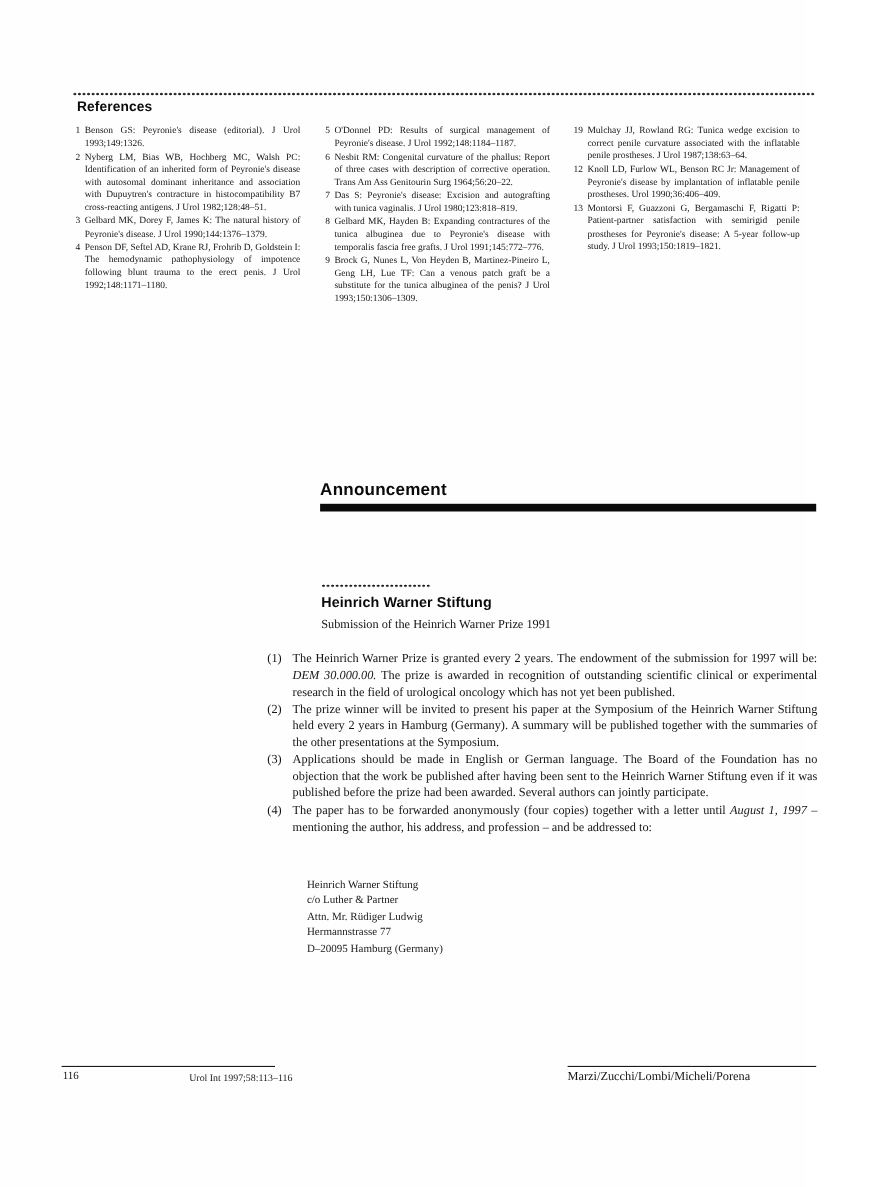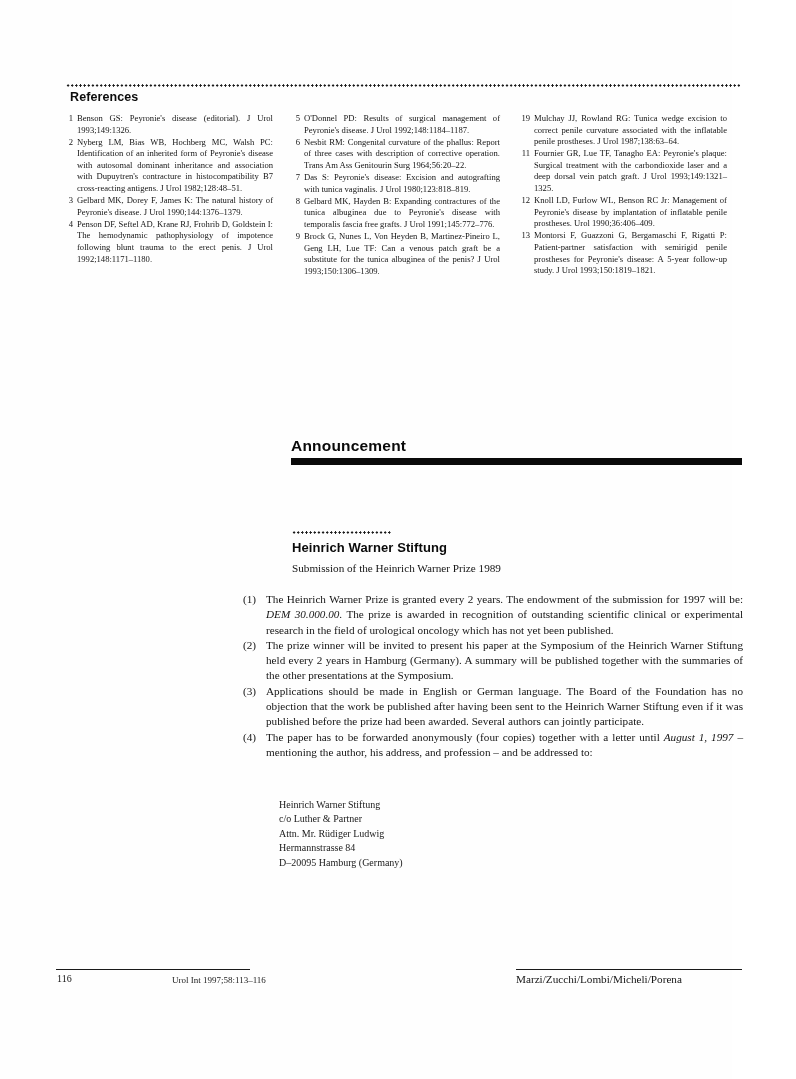--- a/index.html
+++ b/index.html
@@ -248,40 +248,36 @@
         <span class="ref-text">Brock G, Nunes L, Von Heyden B, Martinez-Pineiro L, Geng LH, Lue TF: Can a venous patch graft be a substitute for the tunica albuginea of the penis? J Urol 1993;150:1306–1309.</span>
       </div>
     </div>
 
     <div class="ref-column">
       <div class="ref-item">
         <span class="ref-num wide">19</span>
         <span class="ref-text">Mulchay JJ, Rowland RG: Tunica wedge excision to correct penile curvature associated with the inflatable penile prostheses. J Urol 1987;138:63–64.</span>
       </div>
       <div class="ref-item">
-        <span class="ref-num wide">11</span>
-        <span class="ref-text">Fournier GR, Lue TF, Tanagho EA: Peyronie's plaque: Surgical treatment with the carbondioxide laser and a deep dorsal vein patch graft. J Urol 1993;149:1321–1325.</span>
-      </div>
-      <div class="ref-item">
         <span class="ref-num wide">12</span>
         <span class="ref-text">Knoll LD, Furlow WL, Benson RC Jr: Management of Peyronie's disease by implantation of inflatable penile prostheses. Urol 1990;36:406–409.</span>
       </div>
       <div class="ref-item">
         <span class="ref-num wide">13</span>
         <span class="ref-text">Montorsi F, Guazzoni G, Bergamaschi F, Rigatti P: Patient-partner satisfaction with semirigid penile prostheses for Peyronie's disease: A 5-year follow-up study. J Urol 1993;150:1819–1821.</span>
       </div>
     </div>
   </div>
 
   <div id="announcement-heading">Announcement</div>
   <div id="announcement-bar"></div>
 
   <div class="dotted-rule" id="stiftung-dotted-rule"></div>
   <div id="stiftung-title">Heinrich Warner Stiftung</div>
-  <div id="stiftung-subtitle">Submission of the Heinrich Warner Prize 1989</div>
+  <div id="stiftung-subtitle">Submission of the Heinrich Warner Prize 1991</div>
 
   <div class="clauses">
     <div class="clause">
       <span class="clause-num">(1)</span>
       <span class="clause-text">The Heinrich Warner Prize is granted every 2 years. The endowment of the submission for 1997 will be: <i>DEM 30.000.00.</i> The prize is awarded in recognition of outstanding scientific clinical or experimental research in the field of urological oncology which has not yet been published.</span>
     </div>
     <div class="clause">
       <span class="clause-num">(2)</span>
       <span class="clause-text">The prize winner will be invited to present his paper at the Symposium of the Heinrich Warner Stiftung held every 2 years in Hamburg (Germany). A summary will be published together with the summaries of the other presentations at the Symposium.</span>
     </div>
@@ -292,21 +288,21 @@
     <div class="clause">
       <span class="clause-num">(4)</span>
       <span class="clause-text">The paper has to be forwarded anonymously (four copies) together with a letter until <i>August 1, 1997</i> – mentioning the author, his address, and profession – and be addressed to:</span>
     </div>
   </div>
 
   <div id="address-block">
     <div>Heinrich Warner Stiftung</div>
     <div>c/o Luther &amp; Partner</div>
     <div>Attn. Mr. Rüdiger Ludwig</div>
-    <div>Hermannstrasse 84</div>
+    <div>Hermannstrasse 77</div>
     <div>D–20095 Hamburg (Germany)</div>
   </div>
 
   <div class="footer-rule" id="footer-rule-left"></div>
   <div class="footer-rule" id="footer-rule-right"></div>
 
   <div id="footer-page-number">116</div>
   <div id="footer-citation">Urol Int 1997;58:113–116</div>
   <div id="footer-authors">Marzi/Zucchi/Lombi/Micheli/Porena</div>
 

